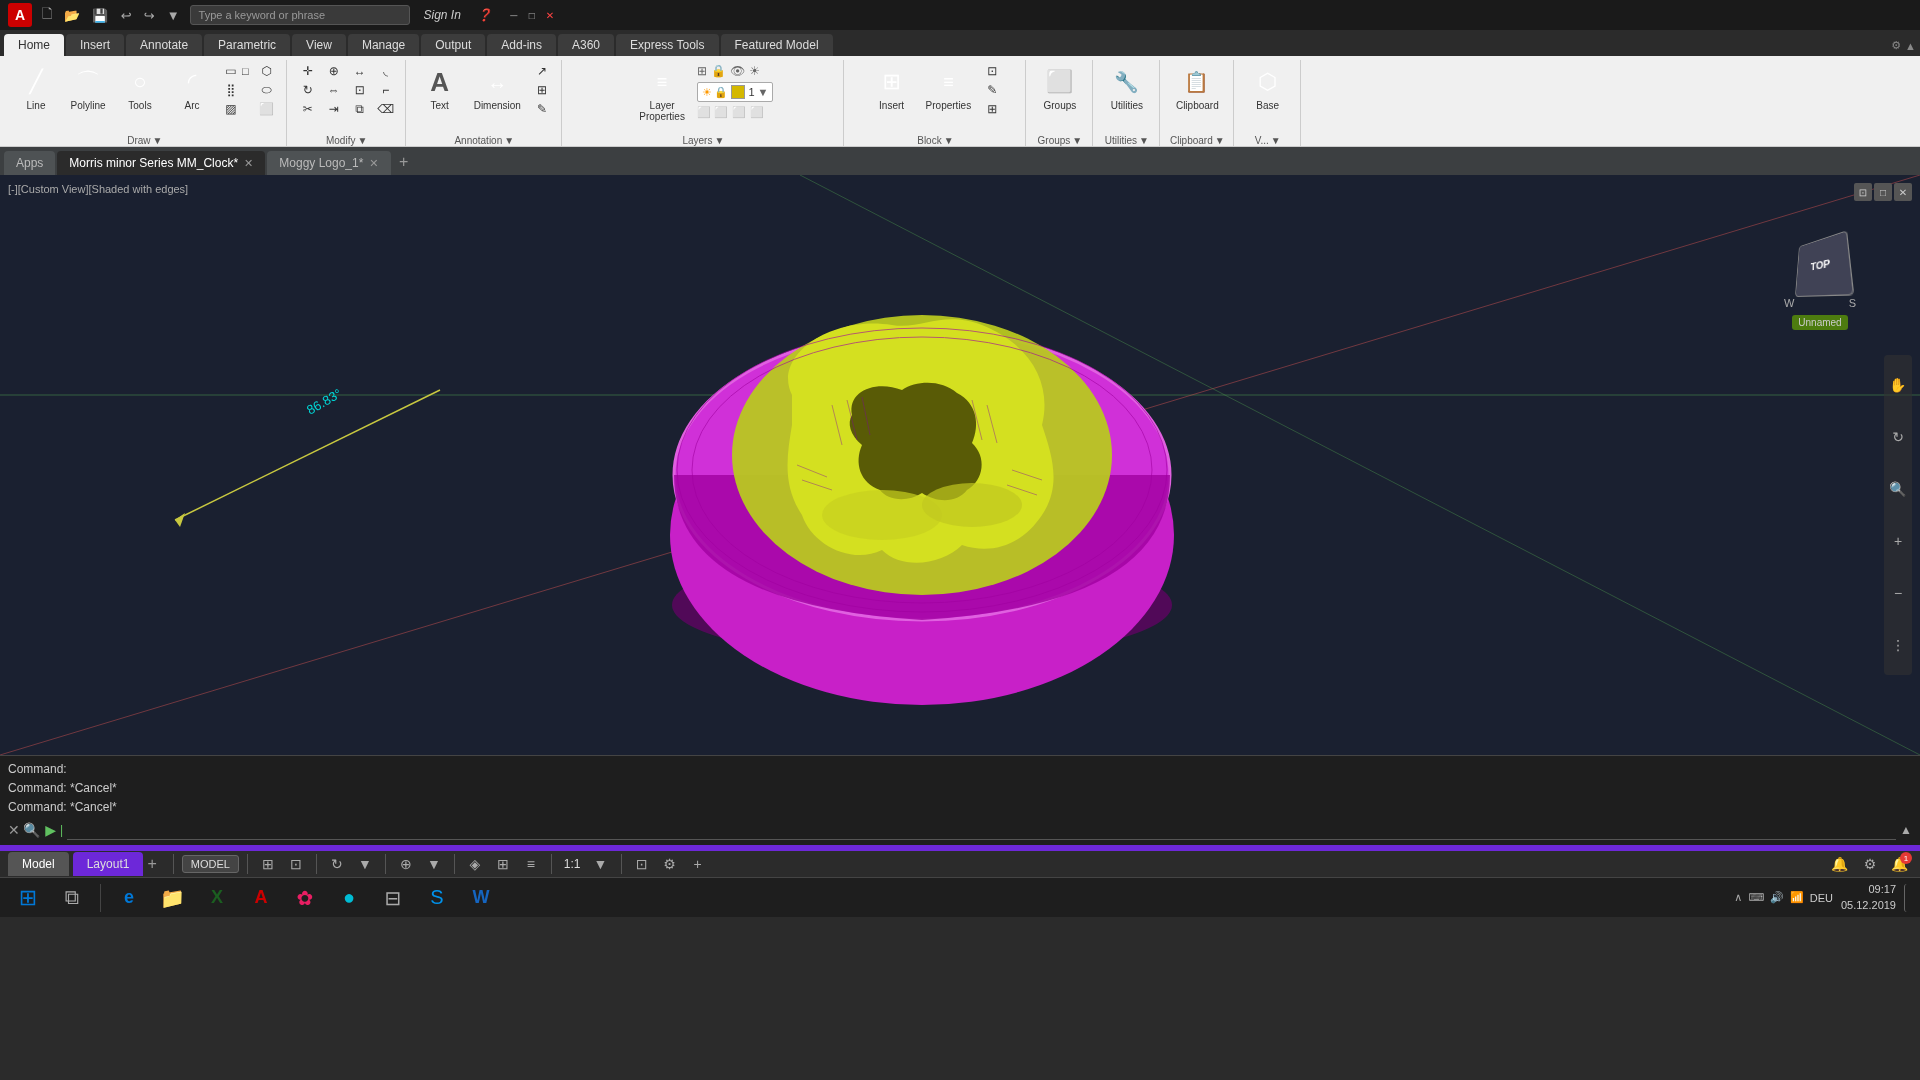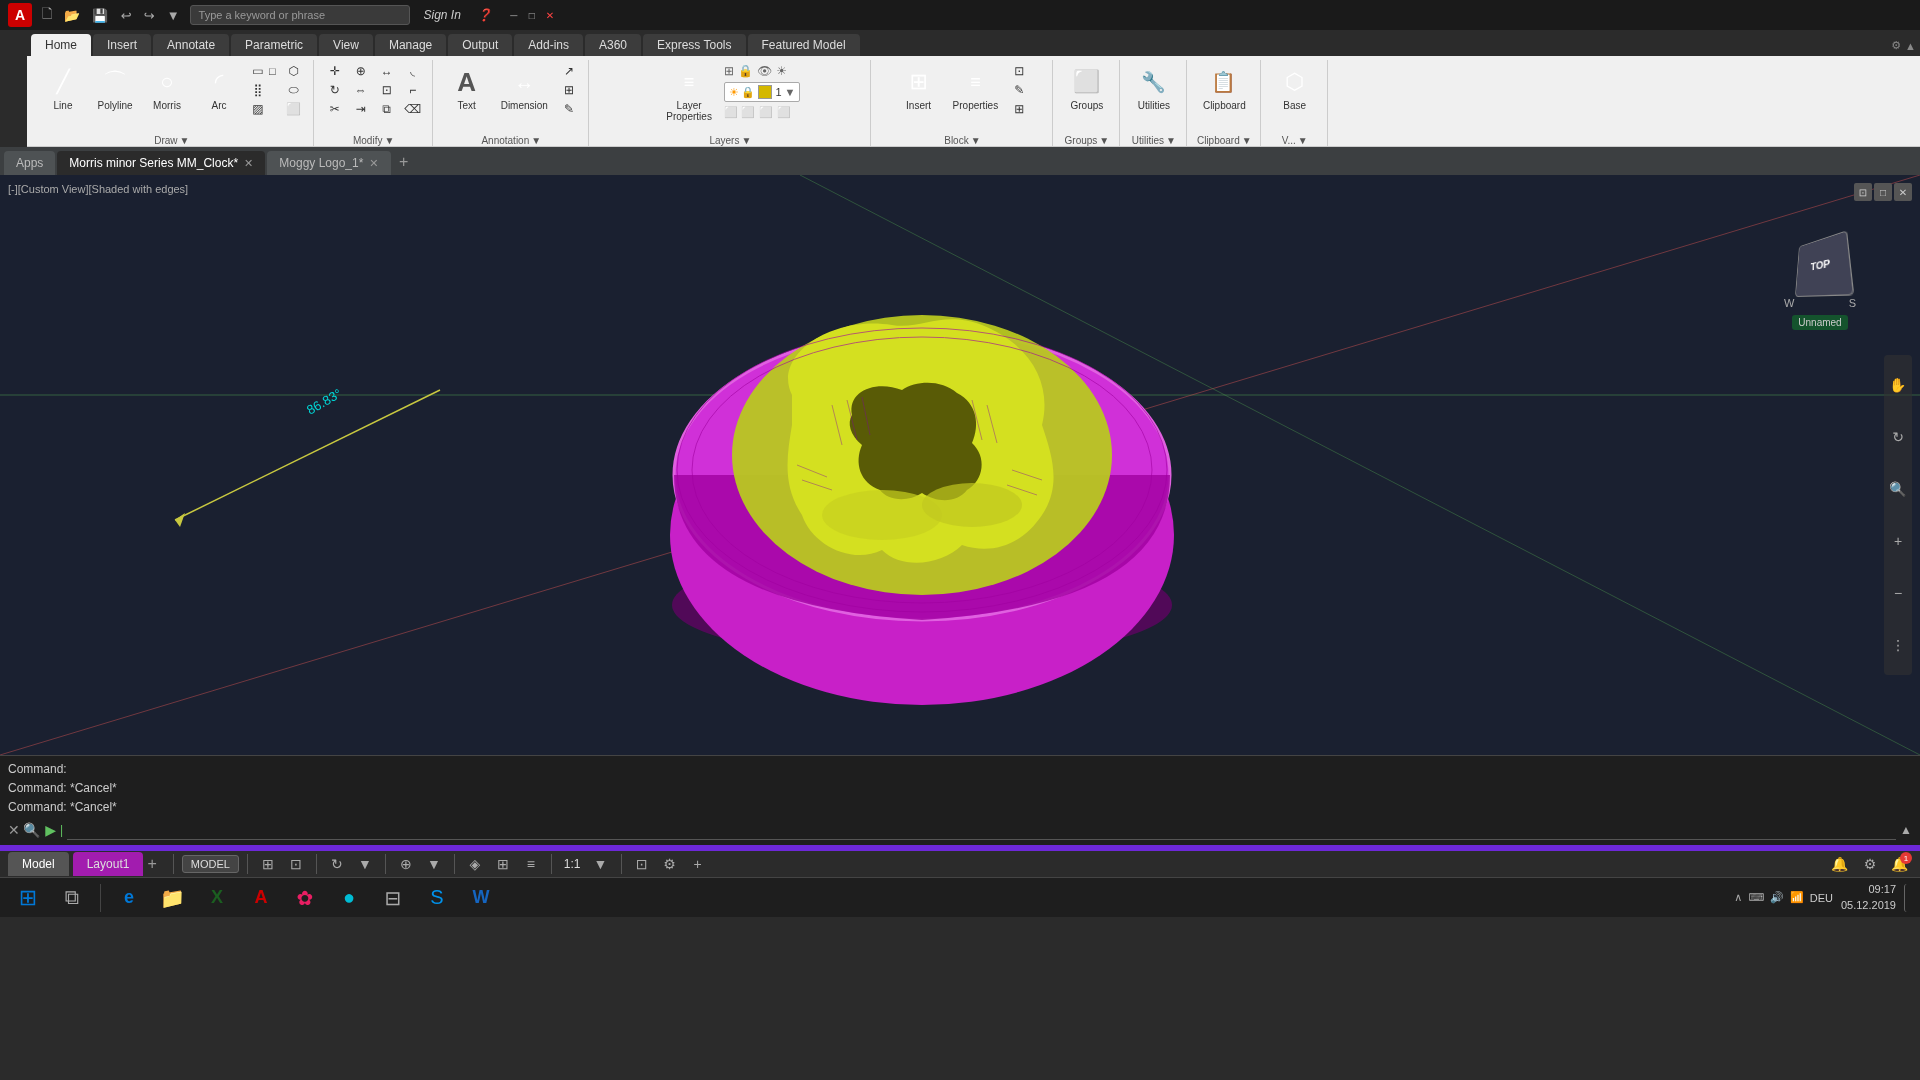--- a/index.html
+++ b/index.html
@@ -36,21 +36,20 @@
     #titlebar .window-controls span {
       width: 16px; height: 16px; display: flex; align-items: center; justify-content: center;
       color: #aaa; font-size: 10px; cursor: pointer;
     }
     #titlebar .window-controls span:last-child { color: #f44; }
 
     
     #ribbon {
       background: #f0f0f0;
       border-bottom: 1px solid #ccc;
-      margin-left: 27px;
     }
     #ribbon-tabs {
       height: 26px;
       background: #2b2b2b;
       display: flex;
       align-items: flex-end;
       padding: 0 4px;
     }
     .ribbon-tab {
       height: 22px;
@@ -195,21 +194,21 @@
       width: 60px; height: 60px;
       background: rgba(80,80,100,0.7);
       border: 1px solid #888;
       display: flex; align-items: center; justify-content: center;
       color: #fff; font-size: 11px; font-weight: bold;
       transform: perspective(100px) rotateX(20deg) rotateY(-30deg);
       border-radius: 4px;
       margin: 0 auto;
     }
     .navcube-tag {
-      background: #14532d; border-radius: 3px; padding: 2px 6px;
+      background: #4d7c0f; border-radius: 3px; padding: 2px 6px;
       color: #ccc; font-size: 10px; white-space: nowrap;
       cursor: pointer;
     }
 
     
     .steering-wheel {
       position: absolute;
       right: 8px;
       top: 180px;
       bottom: 80px;
@@ -266,21 +265,21 @@
       background: #2b2b2b;
       border-top: 6px solid #6d28d9;
       display: flex;
       align-items: center;
       gap: 4px;
       padding: 0 8px;
     }
     .status-tab {
       height: 24px;
       padding: 0 14px;
-      background: #a21caf;
+      background: #6d28d9;
       border-radius: 4px 4px 0 0;
       display: flex; align-items: center;
       cursor: pointer; font-size: 12px; color: #ddd;
     }
     .status-tab.active {
       background: #555;
       color: #fff;
     }
     .status-add { color: #999; cursor: pointer; font-size: 16px; margin-right: 8px; }
     .status-sep { width: 1px; height: 20px; background: #555; margin: 0 4px; }
@@ -370,21 +369,21 @@
         <div class="ribbon-btn-large">
           <div class="icon" style="font-size:22px;">╱</div>
           <div class="label">Line</div>
         </div>
         <div class="ribbon-btn-large">
           <div class="icon">⌒</div>
           <div class="label">Polyline</div>
         </div>
         <div class="ribbon-btn-large">
           <div class="icon" style="font-size:22px;">○</div>
-          <div class="label">Morris</div>
+          <div class="label">Tools</div>
         </div>
         <div class="ribbon-btn-large">
           <div class="icon" style="font-size:22px;">◜</div>
           <div class="label">Arc</div>
         </div>
         <div class="small-btns">
           <div class="small-btn">
               <span class="sicon">▭</span>
               <span>□</span>
             </div>

